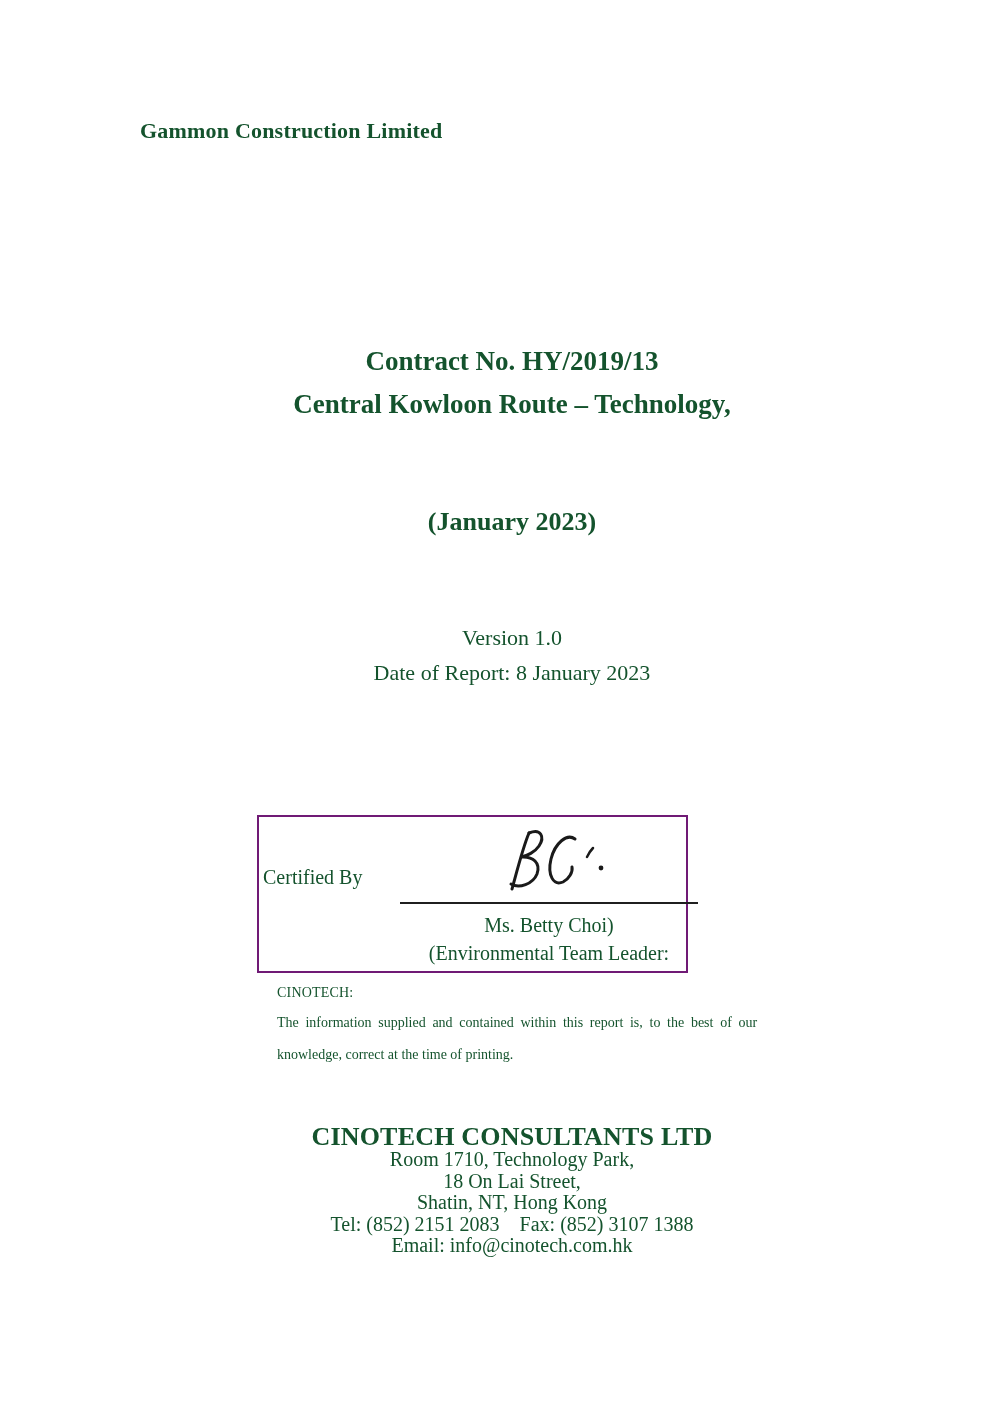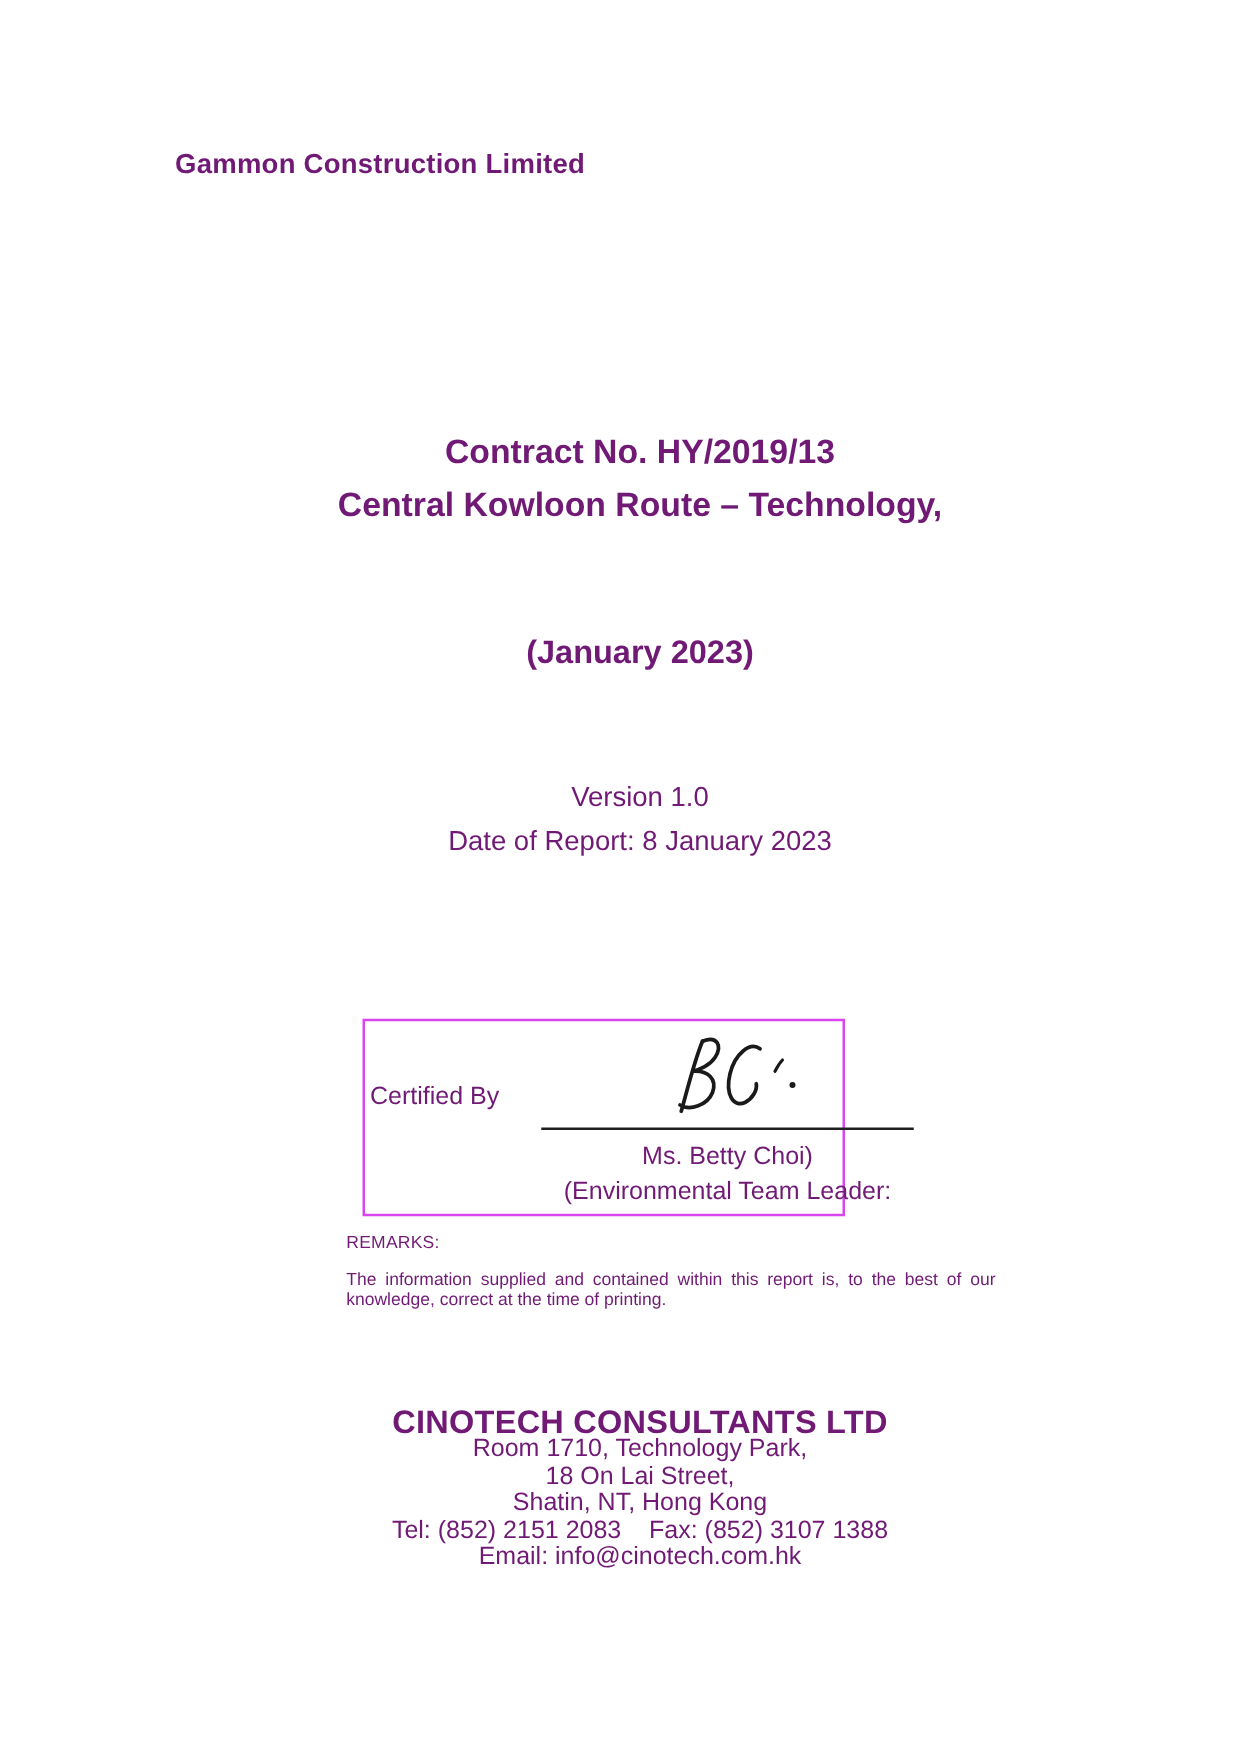--- a/index.html
+++ b/index.html
@@ -1,22 +1,22 @@
 <!DOCTYPE html>
 <html><head>
 <meta charset="utf-8">
 <style>
   html, body { margin: 0; padding: 0; background: #ffffff; }
   .page {
     position: relative;
     width: 992px;
     height: 1403px;
     background: #ffffff;
-    font-family: Liberation Sans, sans-serif;
-    color: #701a75;
+    font-family: Liberation Serif, serif;
+    color: #14532d;
     overflow: hidden;
   }
   .abs { position: absolute; }
   .centered-col {
     left: 32px;
     width: 960px;
     text-align: center;
   }
   .company-name {
     left: 140px;
@@ -41,25 +41,25 @@
     font-size: 26px;
     font-weight: bold;
     line-height: 39px;
   }
   .version-block {
     top: 620px;
     font-size: 22px;
     line-height: 35px;
   }
   .cert-box {
-    left: 290px;
+    left: 257px;
     top: 815px;
-    width: 386px;
+    width: 431px;
     height: 158px;
-    border: 2px solid #d946ef;
+    border: 2px solid #701a75;
     box-sizing: border-box;
     background: #ffffff;
   }
   .cert-label {
     position: absolute;
     left: 4px;
     top: 49px;
     font-size: 20px;
   }
   .sig-svg {
@@ -93,21 +93,21 @@
     letter-spacing: 0.2px;
   }
   .remarks-body {
     left: 277px;
     top: 1015px;
     width: 476px;
     font-size: 14px;
     line-height: 16px;
   }
   .remarks-body .stretched { display: block; white-space: nowrap; word-spacing: 3.2px; }
-  .remarks-body .plain { display: block; }
+  .remarks-body .plain { display: block; margin-top: 16px; }
   .remarks-disclaimer {
     left: 277px;
     top: 1079px;
     font-size: 14px;
   }
   .footer-block {
     top: 1125px;
     line-height: 21.5px;
   }
   .footer-company {
@@ -157,21 +157,21 @@
     </svg>
 
     <div class="sig-line"></div>
 
     <div class="sig-caption">
       <span style="display:block;">Ms. Betty Choi)</span>
       <span style="display:block;">(Environmental Team Leader:</span>
     </div>
   </div>
 
-  <div class="abs remarks-heading">REMARKS:</div>
+  <div class="abs remarks-heading">CINOTECH:</div>
 
   <div class="abs remarks-body">
     <span class="stretched">The information supplied and contained within this report is, to the best of our</span>
     <span class="plain">knowledge, correct at the time of printing.</span>
   </div>
 
 
   <div class="abs centered-col footer-block">
     <div class="footer-company">CINOTECH CONSULTANTS LTD</div>
     <div class="footer-line">Room 1710, Technology Park,</div>

